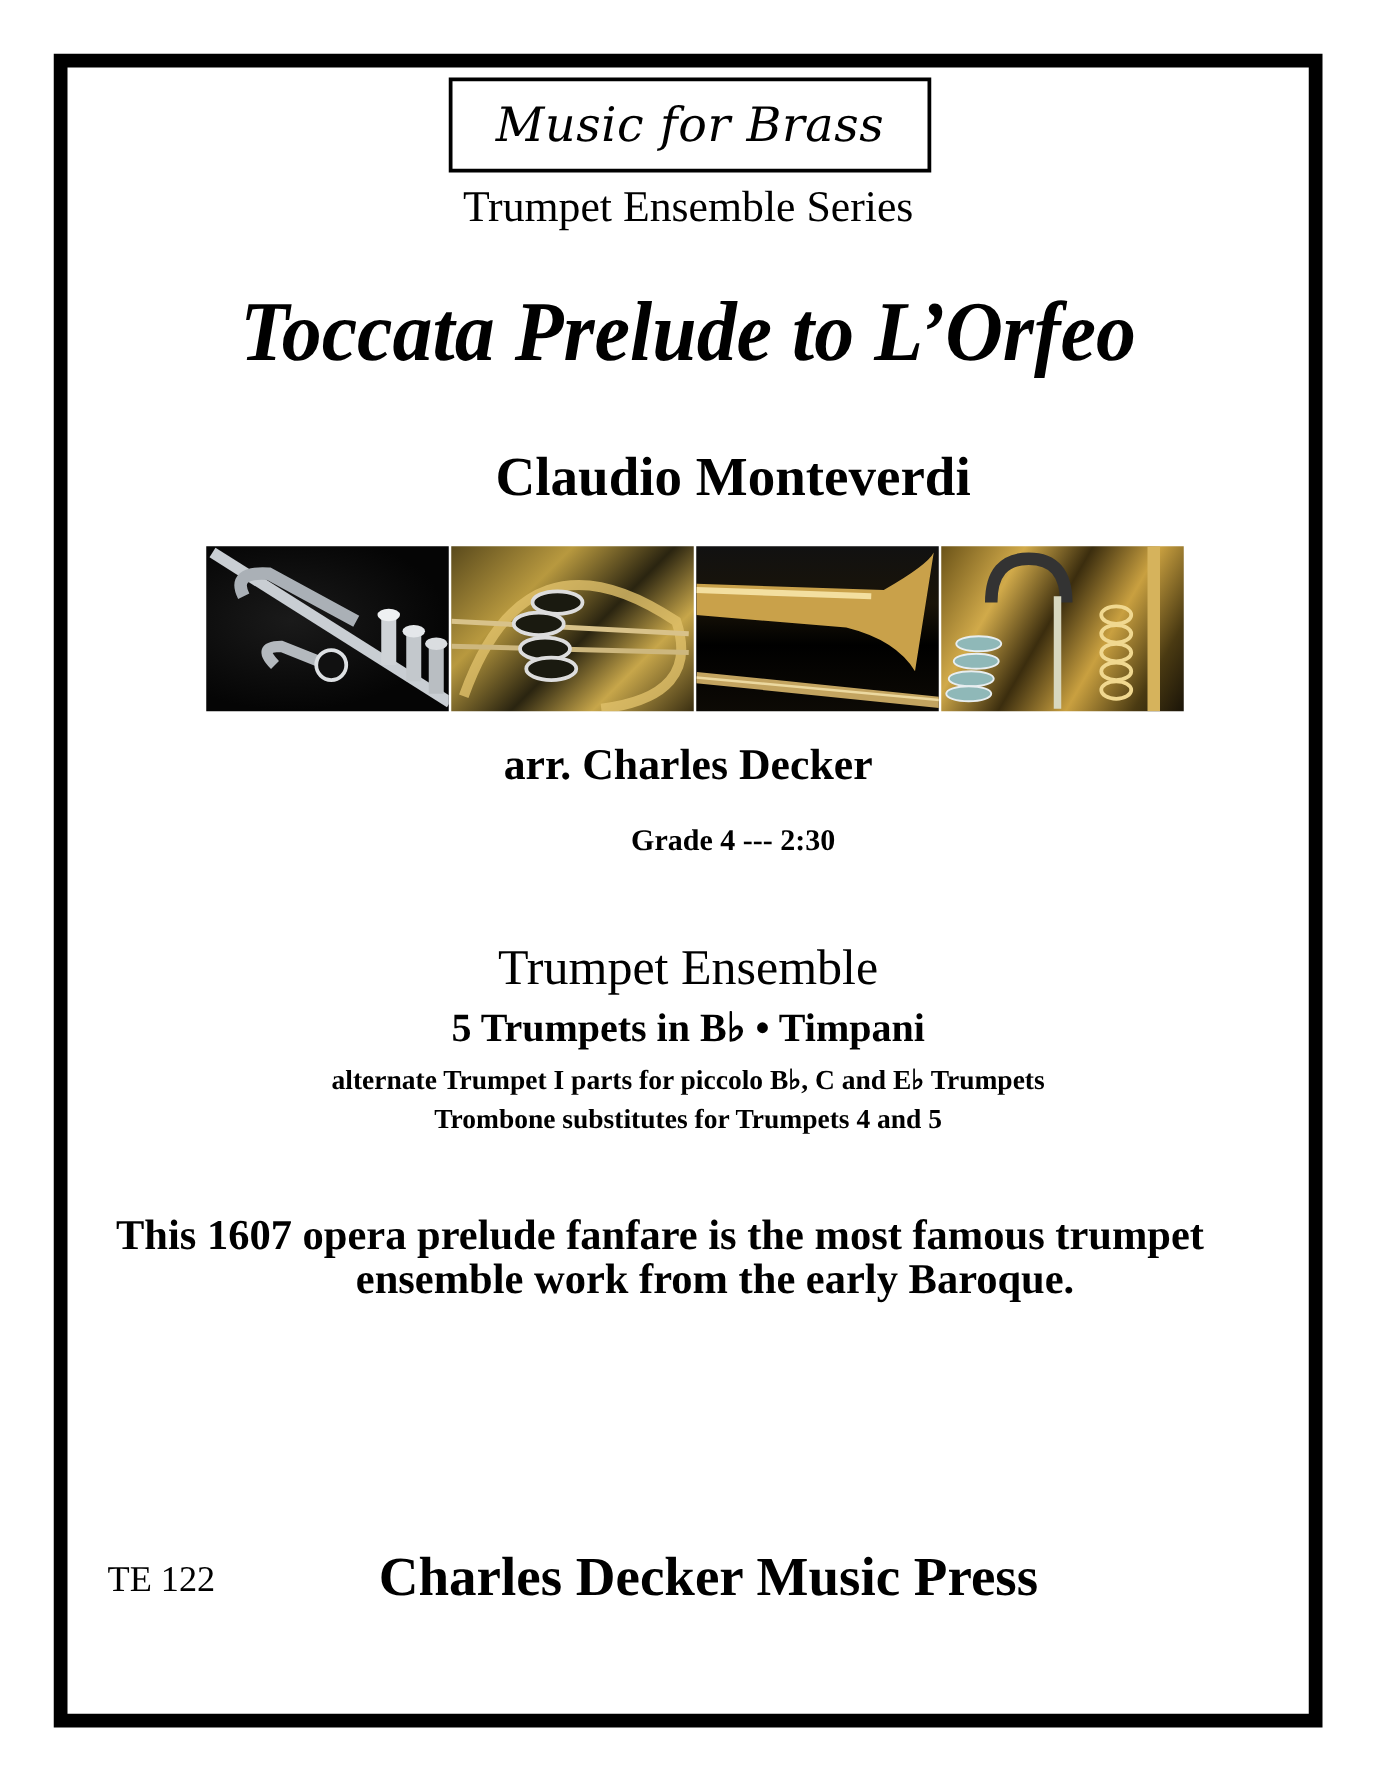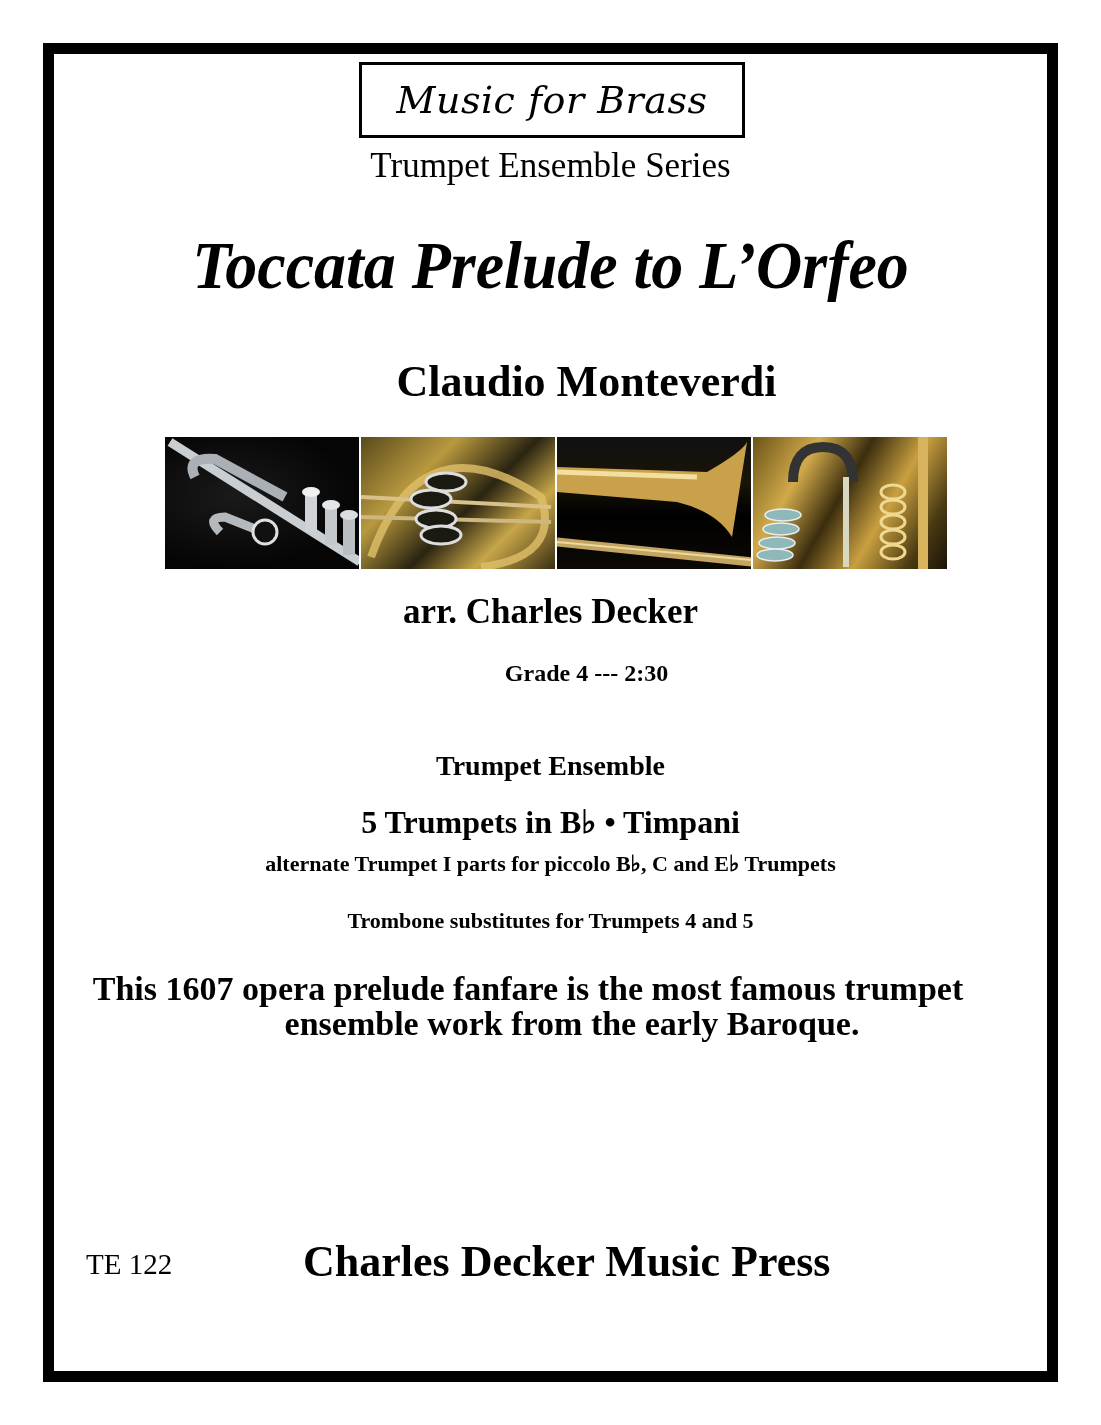--- a/index.html
+++ b/index.html
@@ -12,24 +12,24 @@
   .title { top: 226px; font-size: 68px; font-weight: bold; font-style: italic; transform: scaleX(0.94); transform-origin: 550px 0; }
   .composer { top: 356px; font-size: 44px; font-weight: bold; padding-left: 36px; }
   .strip { position: absolute; left: 165px; top: 437px; width: 782px; height: 132px; display: flex; gap: 2px; }
   .panel { flex: 1; height: 132px; position: relative; overflow: hidden; }
   .p1 { background: radial-gradient(ellipse at 35% 45%, #1a1a1a 0%, #050505 70%); }
   .p2 { background: linear-gradient(135deg, #5a4a1c 0%, #b8993f 30%, #2a2410 55%, #c7a64a 75%, #3a2f12 100%); }
   .p3 { background: linear-gradient(180deg, #111 0%, #1a1408 35%, #000 60%, #0d0a05 100%); }
   .p4 { background: linear-gradient(120deg, #6b5318 0%, #d1aa4a 25%, #3b2d0e 45%, #c9a040 65%, #4a3a12 85%, #1a1408 100%); }
   .arranger { top: 592px; font-size: 35px; font-weight: bold; }
   .grade { top: 660px; font-size: 24px; font-weight: bold; padding-left: 36px; }
-  .ens-title { top: 750px; font-size: 28px; font-weight: bold; }
+  .ens-title { top: 750px; font-size: 40px; font-weight: normal; }
   .instr { top: 803px; font-size: 32px; font-weight: bold; }
   .alt1 { top: 851px; font-size: 22px; font-weight: bold; }
-  .alt2 { top: 908px; font-size: 22px; font-weight: bold; }
+  .alt2 { top: 882px; font-size: 22px; font-weight: bold; }
   .desc { left: 0; width: 1056px; font-size: 34px; font-weight: bold; }
   .desc1 { top: 970px; }
   .desc2 { top: 1005px; padding-left: 44px; }
   .catalog { position: absolute; left: 86px; top: 1248px; font-size: 29px; }
   .publisher { position: absolute; left: 303px; top: 1236px; font-size: 44px; font-weight: bold; white-space: nowrap; }
 </style>
 </head>
 <body>
 
 <div class="frame"></div>

